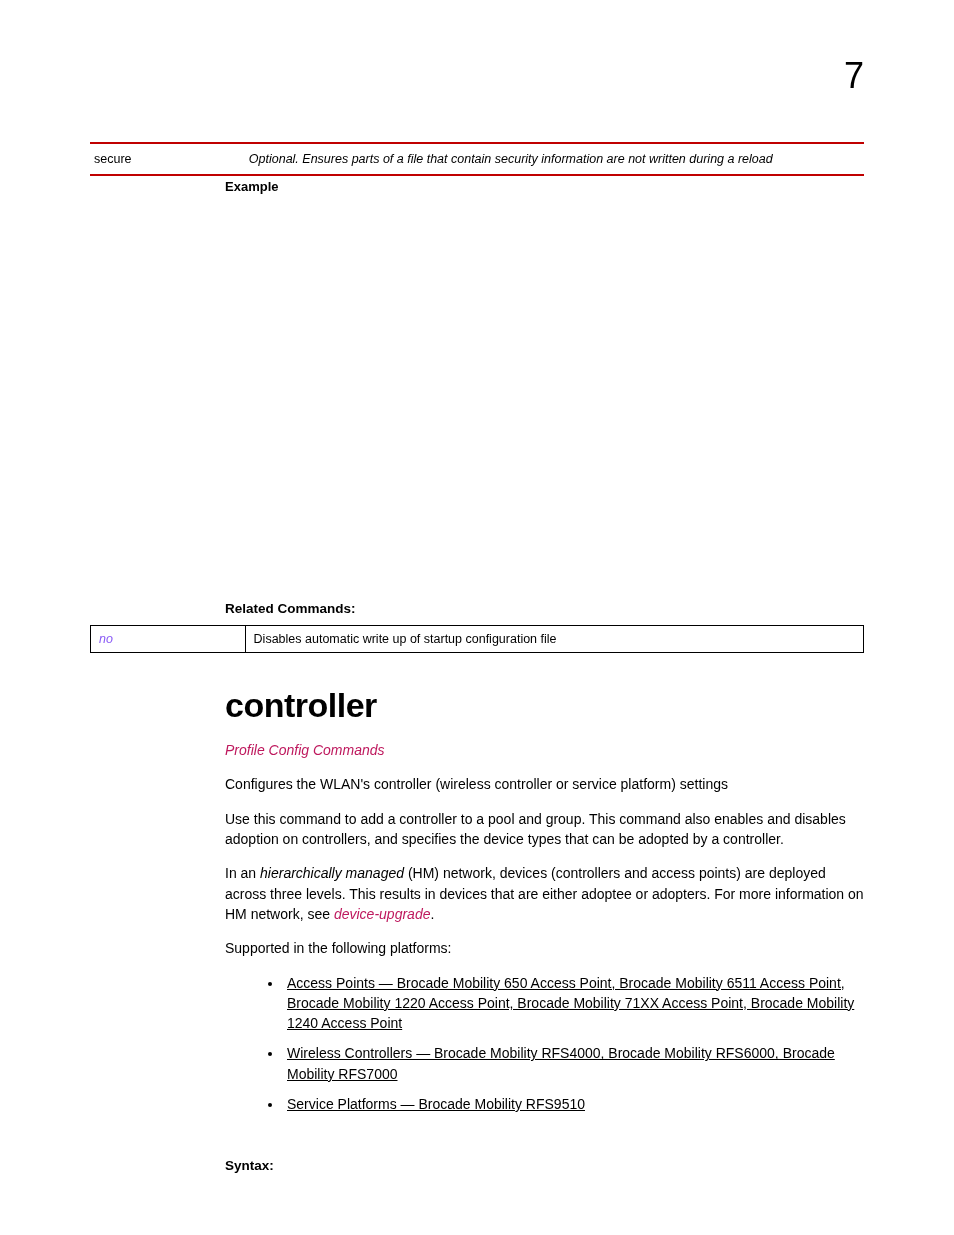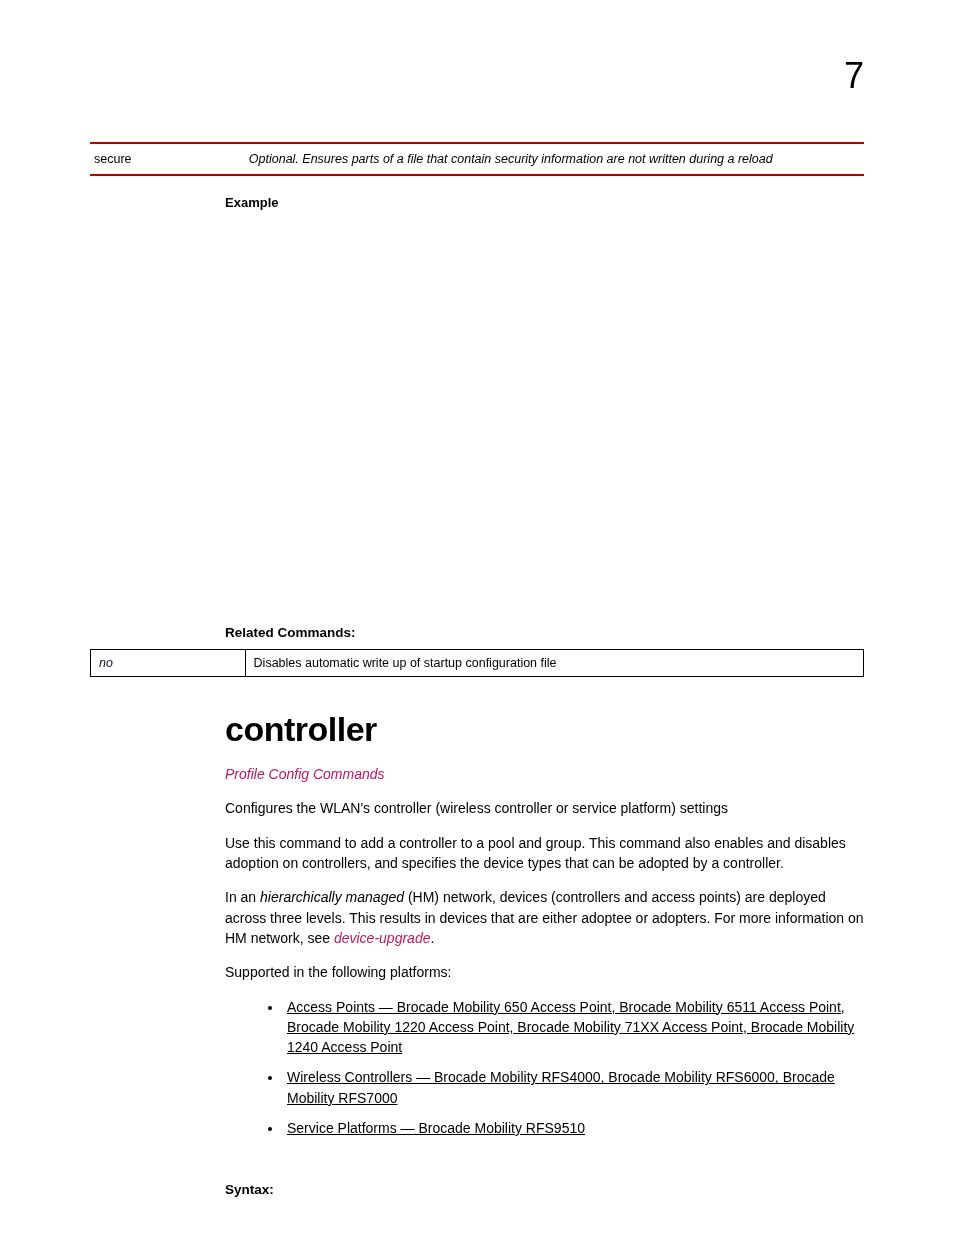--- a/index.html
+++ b/index.html
@@ -26,21 +26,21 @@
     color: #000;
     margin-bottom: 40px;
   }
   .content-col {
     margin-left: 135px;
   }
   
   .param-table {
     width: 100%;
     border-collapse: collapse;
-    margin-bottom: 18px;
+    margin-bottom: 2px;
   }
   .param-table td {
     font-size: 12.5px;
     padding: 6px 4px 6px 4px;
     vertical-align: top;
   }
   .param-table .top-row td {
     border-top: 2px solid #c00000;
     border-bottom: 1px solid #c00000;
   }
@@ -52,21 +52,20 @@
   .param-name {
     width: 20%;
   }
   .param-desc {
     width: 80%;
     font-style: italic;
   }
   .example-label {
     font-weight: bold;
     font-size: 13px;
-    margin-bottom: 8px;
   }
   .example-gap {
     height: 360px;
   }
   .section-label {
     font-weight: bold;
     font-size: 13.5px;
     margin-bottom: 6px;
     margin-top: 42px;
   }
@@ -77,21 +76,21 @@
     margin-bottom: 28px;
   }
   .related-table td {
     border: 1px solid #000;
     font-size: 12.5px;
     padding: 4px 8px;
     vertical-align: middle;
   }
   .related-table .cmd {
     width: 20%;
-    color: #0f172a;
+    color: #8b5cf6;
     font-style: italic;
   }
   .related-table .desc {
     width: 80%;
   }
   .h2 {
     font-size: 34px;
     font-weight: 700;
     margin: 0 0 10px 0;
     letter-spacing: -0.5px;

